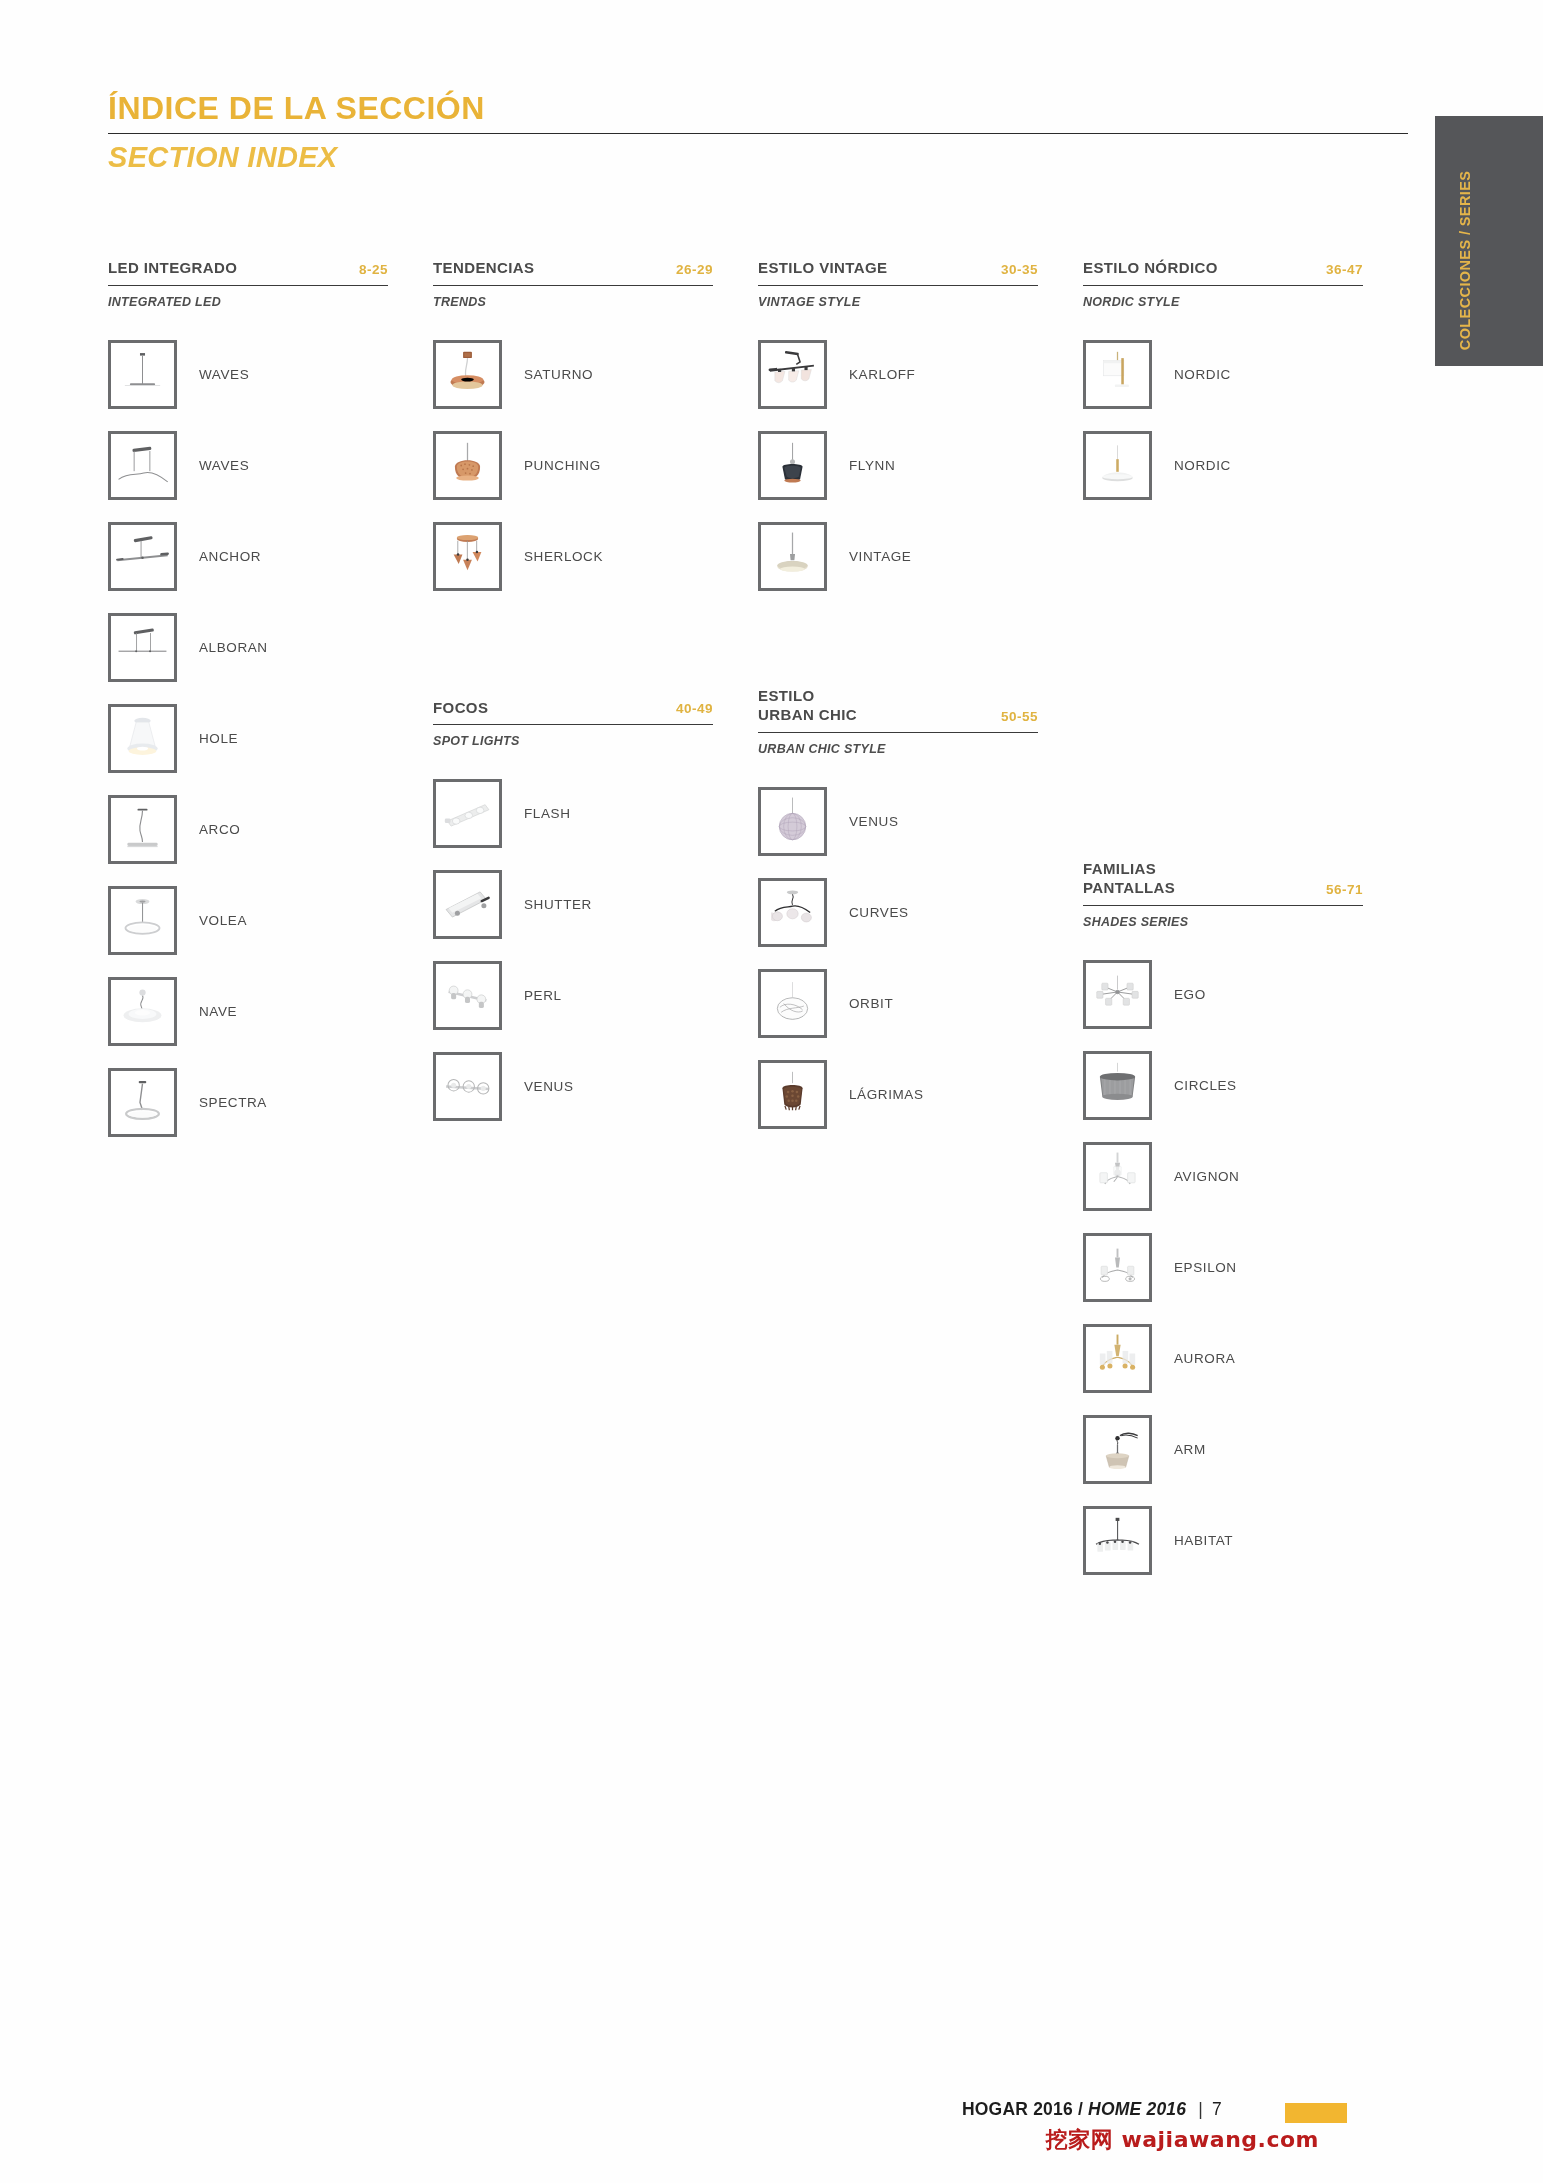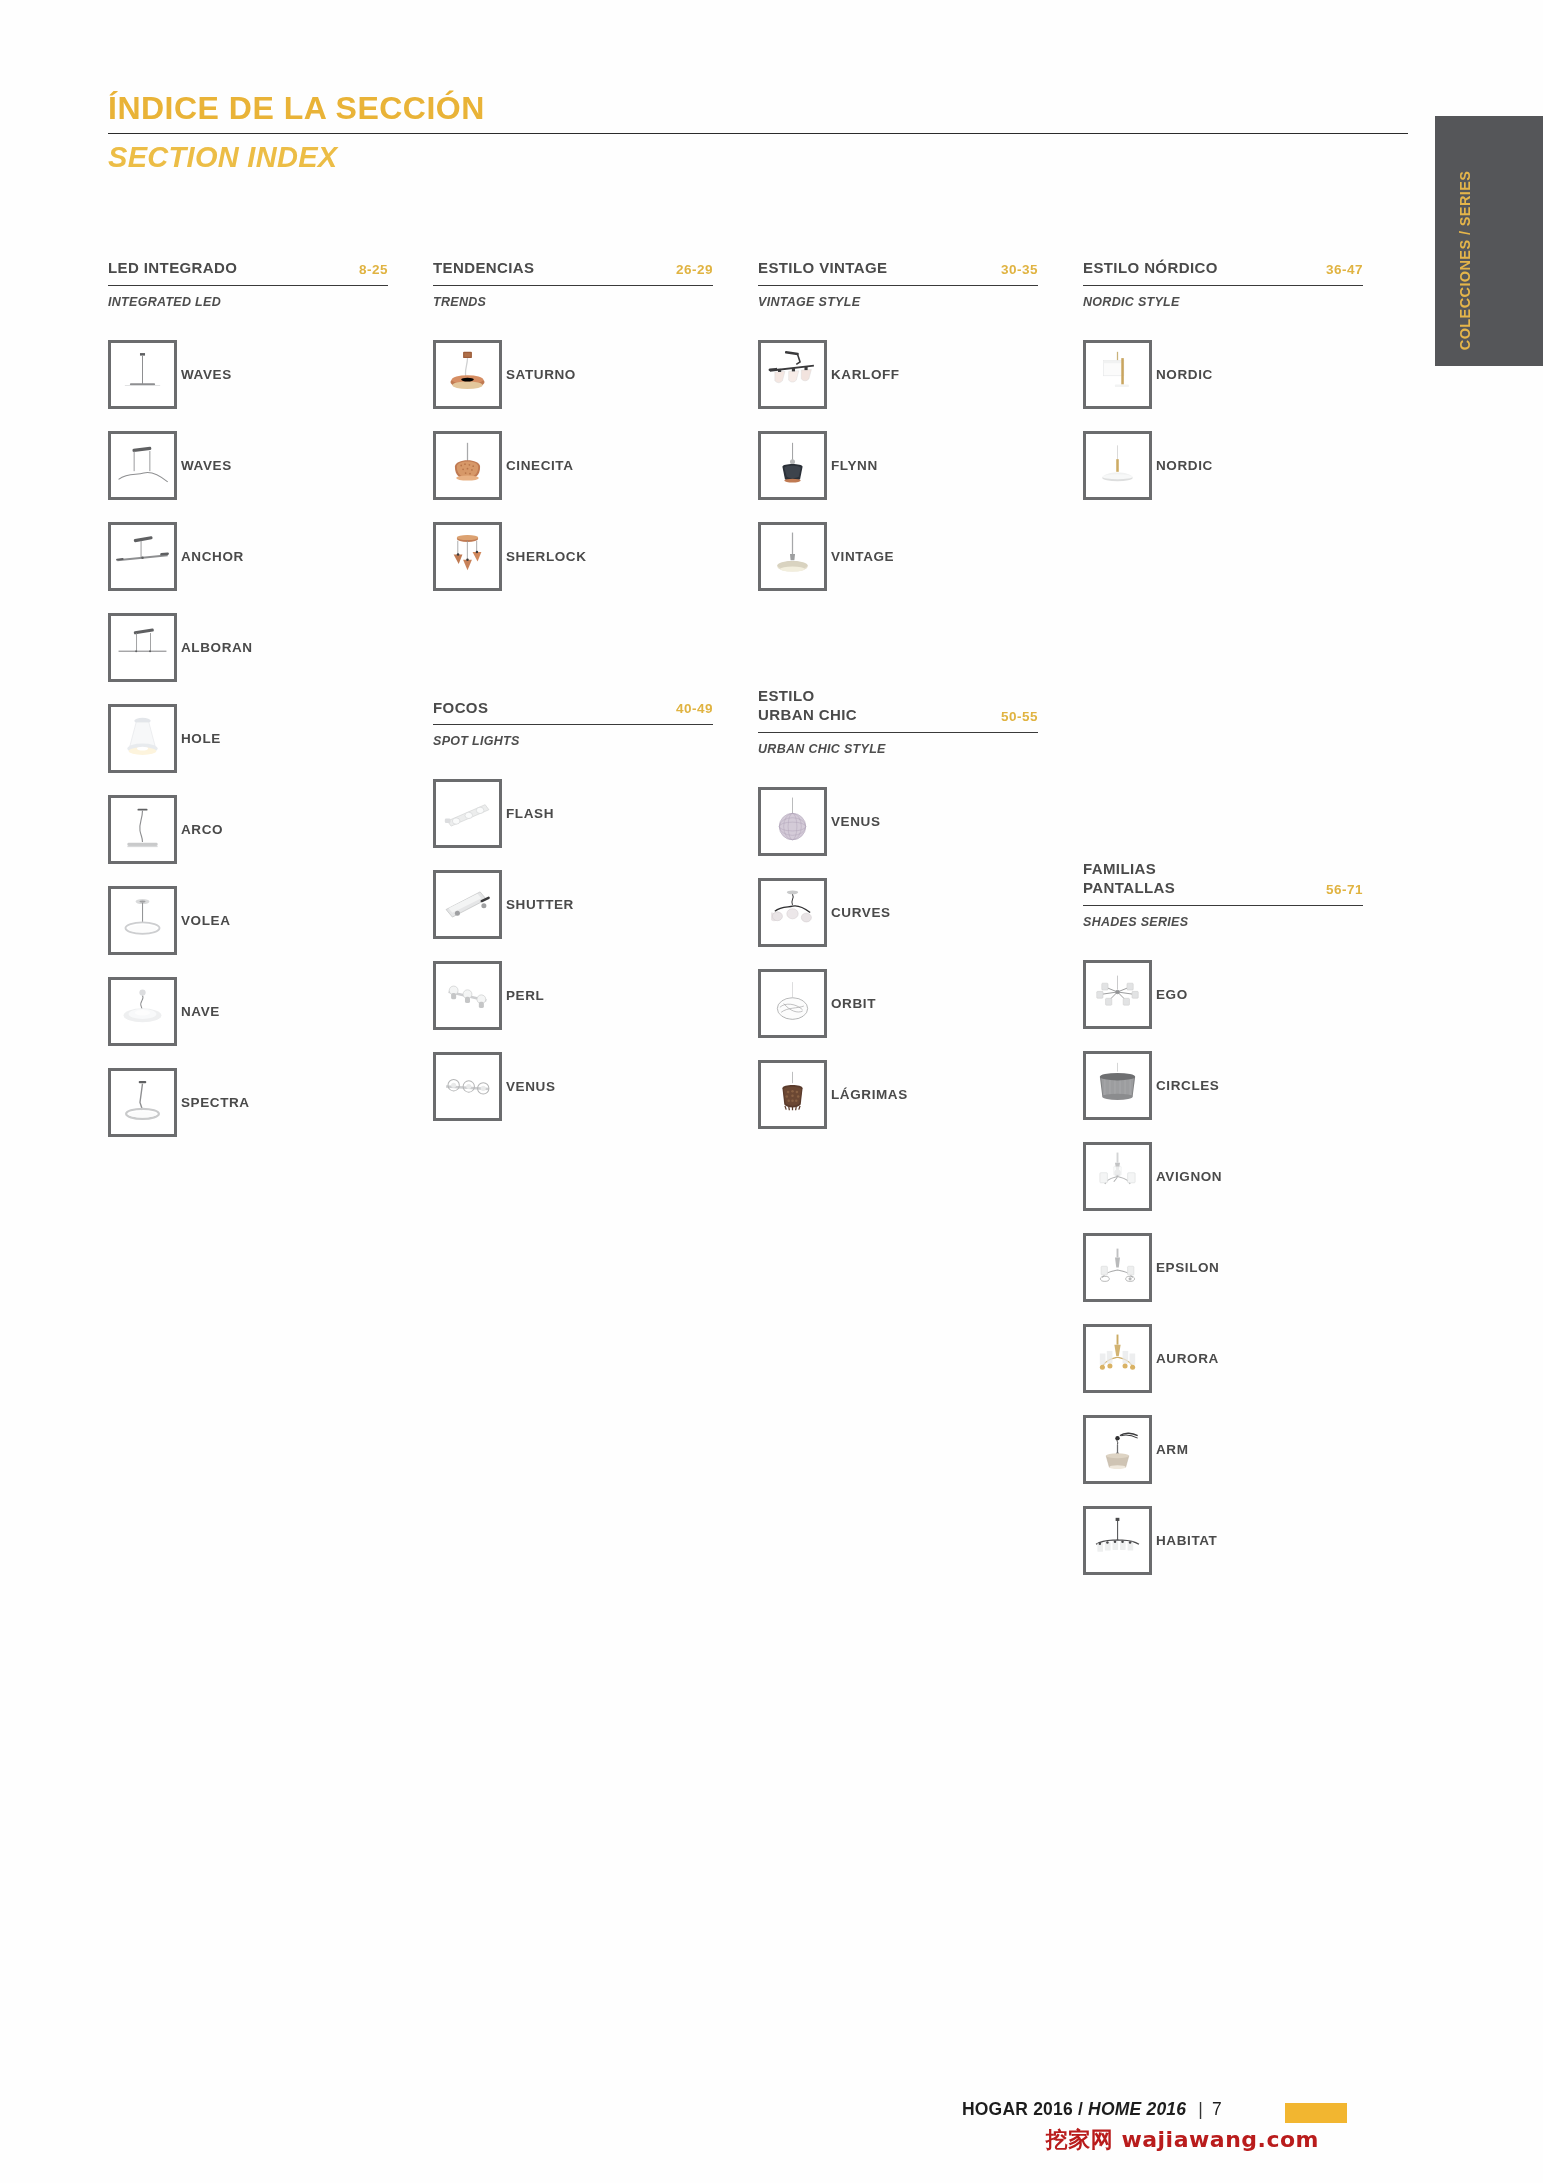--- a/index.html
+++ b/index.html
@@ -88,22 +88,22 @@
   }
   .thumb {
     width: 69px; height: 69px;
     border: 3px solid #6b6c6e;
     background: #ffffff;
     position: relative; overflow: hidden;
     flex: 0 0 auto;
   }
   .thumb svg { display: block; width: 100%; height: 100%; }
   .item-label {
-    margin-left: 4px;
-    font-size: 13.5px; font-weight: bold;
+    margin-left: 22px;
+    font-size: 13.5px; font-weight: normal;
     color: #4a4a4a; letter-spacing: 0.6px;
     white-space: nowrap;
   }
 
   
   .col-gap { height: 28px; }
 
   
   #footer {
     position: absolute; left: 0; bottom: 0; width: 1347px; height: 120px;
@@ -298,21 +298,21 @@
                     <circle cx="53" cy="49" r="1.4"></circle>
       <circle cx="59" cy="51" r="1.4"></circle>
                     <circle cx="43" cy="56" r="1.4"></circle>
                     <circle cx="50" cy="55" r="1.4"></circle>
       <circle cx="57" cy="57" r="1.4"></circle>
                     <circle cx="47" cy="62" r="1.4"></circle>
                     <circle cx="54" cy="63" r="1.4"></circle>
     </g>
                 </svg>
               </div>
-              <div class="item-label">CINECITA</div>
+              <div class="item-label">PUNCHING</div>
             </div>
             <div class="item">
               <div class="thumb">
                 <svg viewBox="0 0 100 100" xmlns="http://www.w3.org/2000/svg">
                   <ellipse cx="50" cy="22" rx="17" ry="5" fill="#c07a52"></ellipse>
     <ellipse cx="50" cy="20" rx="17" ry="4" fill="#dca271"></ellipse>
     <rect x="34" y="25" width="1.3" height="22" fill="#9a9b9d"></rect>
     <rect x="49" y="25" width="1.3" height="30" fill="#9a9b9d"></rect>
     <rect x="64" y="25" width="1.3" height="18" fill="#9a9b9d"></rect>
     <path d="M28,47 L42,47 L36,62 Z" fill="#c07a52"></path>

